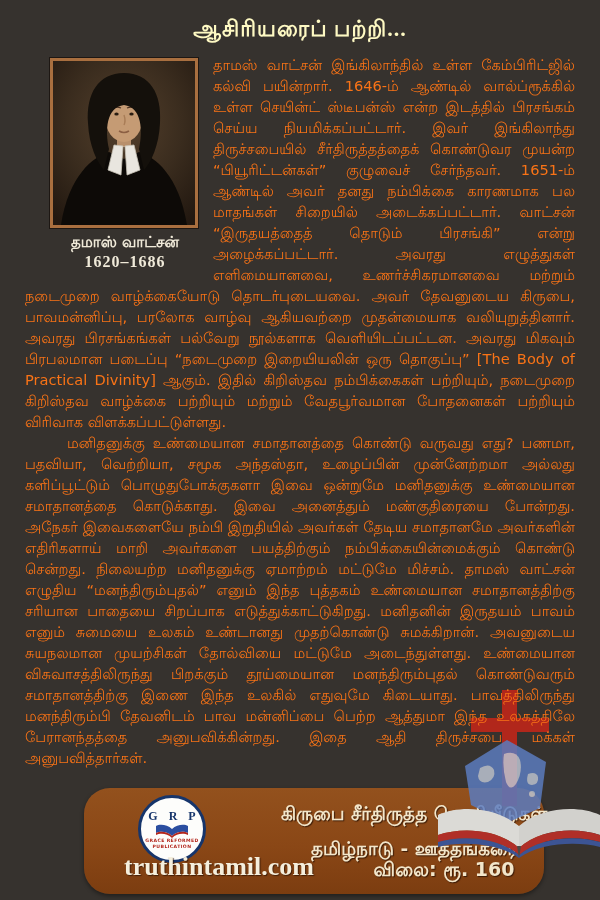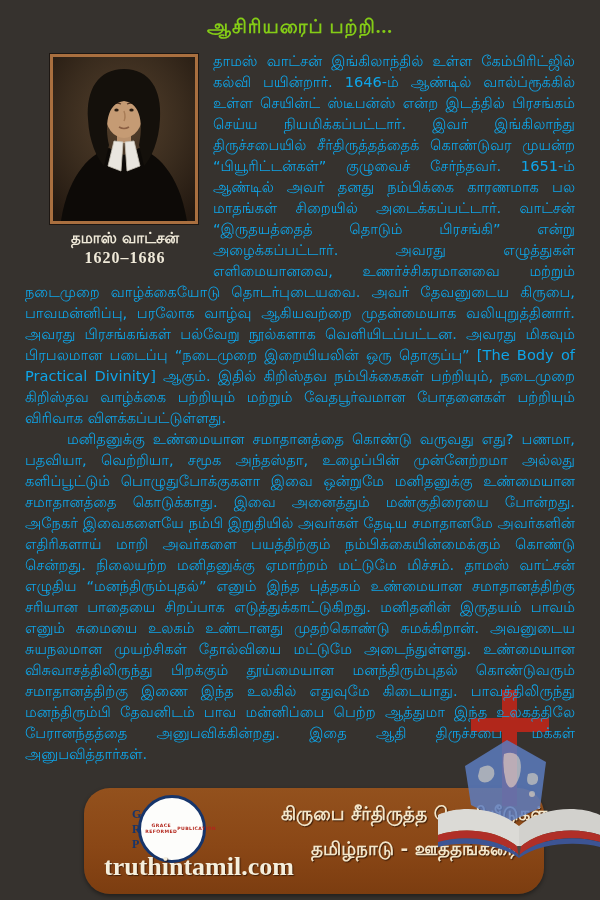--- a/index.html
+++ b/index.html
@@ -3,27 +3,27 @@
 <meta charset="utf-8">
 <style>
   html,body{margin:0;padding:0;background:#222;}
   .page{
     position:relative; width:600px; height:900px; overflow:hidden;
     background:#36322e;
     font-family:"DejaVu Sans","Liberation Sans",sans-serif;
   }
   .flow{position:relative; z-index:3; padding:0 25px;}
   .section-heading{
-    text-align:center; color:#84cc16; font-weight:bold;
-    font-size:19px; letter-spacing:1px; margin:16px 0 10px 0;
+    text-align:center; color:#fef9c3; font-weight:bold;
+    font-size:22px; letter-spacing:1px; margin:16px 0 10px 0;
     font-family:"Liberation Serif","DejaVu Serif",serif;
   }
   .section-heading.second{margin:20px 0 12px 0;}
   .body-text{
-    color:#0ea5e9; font-size:14.6px; line-height:1.44;
+    color:#f97316; font-size:14.6px; line-height:1.44;
     text-align:justify; margin:0;
   }
   .indented{text-indent:42px;}
   .portrait-float{float:left; width:150px; margin:4px 13px 2px 16px;padding-left:9px;}
   .portrait-frame{
     width:142px; height:164px; border:3px solid #a96f3f;
     box-shadow:0 0 0 1px #1d1713; background:#2c2118;
   }
   .portrait-frame svg{display:block;}
   .caption-name{
@@ -37,34 +37,34 @@
 
   .banner{
     position:absolute; z-index:1; left:84px; top:788px; width:460px; height:106px;
     border-radius:26px;
     background:linear-gradient(180deg,#93511d 0%, #8a4716 55%, #7c3d10 100%);
     box-shadow:0 2px 4px rgba(0,0,0,.4);
   }
   .grp-circle{
     position:absolute; left:54px; top:7px; width:62px; height:62px;
     background:#fdfdfb; border:3px solid #16356b; border-radius:50%;
-    display:flex; flex-direction:row; align-items:center; justify-content:center;
+    display:flex; flex-direction:column; align-items:center; justify-content:center;
   }
   .grp-initials{
     color:#16356b; font-weight:bold; font-size:12px; letter-spacing:4px;
     font-family:"Liberation Serif","DejaVu Serif",serif; margin-left:4px;
   }
   .grp-org{color:#b3261c; font-size:4.6px; font-weight:bold; text-align:center; line-height:1.25; letter-spacing:.4px;}
   .publisher-lines{
     position:absolute; left:180px; top:8px; width:300px; text-align:center;
     color:#f3e6ca; font-weight:bold; font-size:18.5px; line-height:1.9;
     text-shadow:1px 1px 1px rgba(40,16,2,.8);
   }
   .website{
-    position:absolute; left:20px; top:64px; width:230px; 
+    position:absolute; left:20px; top:64px; width:230px; text-align:center;
     color:#f5efdd; font-weight:bold; font-size:26px;
     font-family:"Liberation Serif","DejaVu Serif",serif;
     text-shadow:1px 1px 1px rgba(40,16,2,.7);
   }
   .price{
     position:absolute; left:255px; top:70px; width:210px; text-align:center;
     color:#f3e6ca; font-weight:bold; font-size:19px;
     text-shadow:1px 1px 1px rgba(40,16,2,.8);
   }
   .emblem{position:absolute; z-index:2; left:434px; top:688px; width:170px; height:170px;}
@@ -106,20 +106,21 @@
         <path d="M1,9 C5,7 12,7 17,12 C22,7 29,7 33,9 L33,11 C29,9 22,9 17,14 C12,9 5,9 1,11 Z" fill="#b3261c"></path>
       </svg>
       <div class="grp-org">GRACE REFORMED</div>
       <div class="grp-org">PUBLICATION</div>
     </div>
     <div class="publisher-lines">
       <div>கிருபை சீர்திருத்த வெளியீடுகள்</div>
       <div>தமிழ்நாடு - ஊத்தங்கரை</div>
     </div>
     <div class="website">truthintamil.com</div>
+    <div class="price">விலை: ரூ. 160</div>
   </div>
 
   <div class="flow">
     <h1 class="section-heading">ஆசிரியரைப் பற்றி...</h1>
 
     <div>
       <div class="portrait-float">
         <div class="portrait-frame">
           <svg width="142" height="164" viewBox="0 0 142 164">
             <defs>

